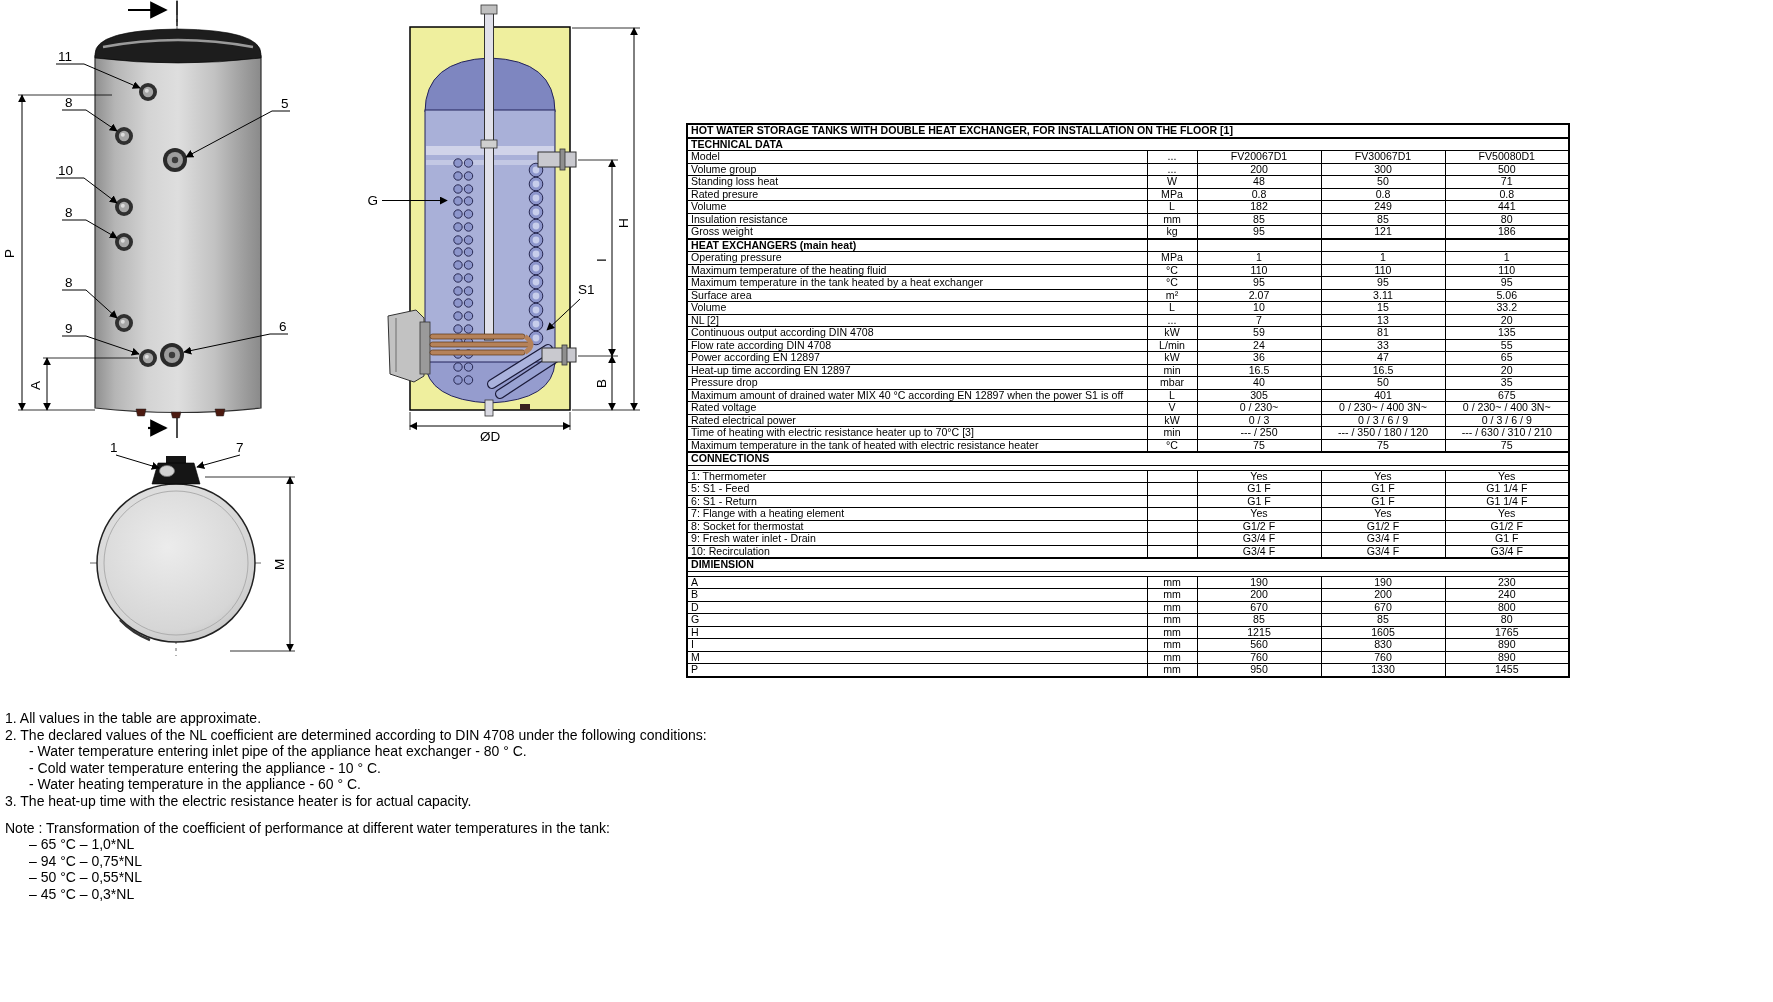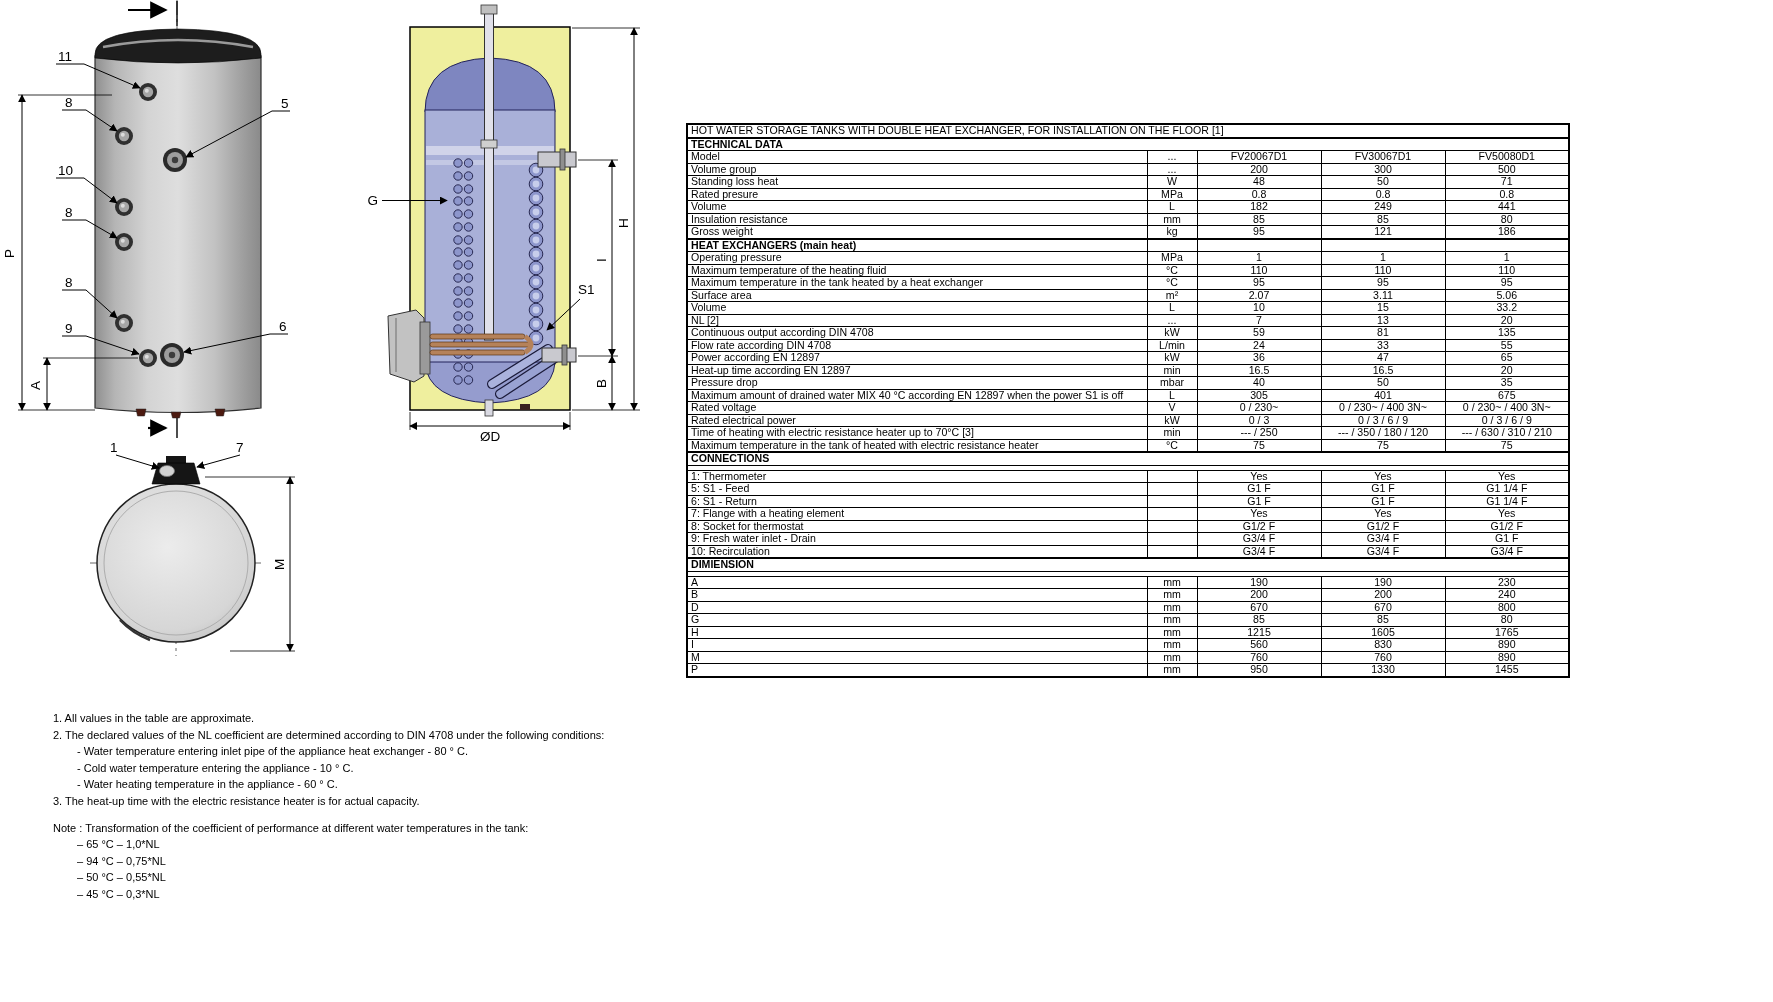--- a/index.html
+++ b/index.html
@@ -15,28 +15,28 @@
     position:absolute; left:686px; top:123px; width:882px;
     border-collapse:collapse; table-layout:fixed;
     border:2px solid #000; font-size:10.6px;
   }
   table.spec td {
     border:1px solid #000; height:12.4px; line-height:11.5px;
     padding:0 3px; vertical-align:middle; overflow:hidden; white-space:nowrap;
   }
   table.spec td.c-unit, table.spec td.c-val { text-align:center; padding:0 1px; }
   tr.title td, tr.section td, tr.spacer td { border-left:none; border-right:none; }
-  tr.title td { font-weight:normal; overflow:visible; border-bottom-width:2px; }
+  tr.title td { font-weight:bold; overflow:visible; border-bottom-width:2px; }
   tr.section td { font-weight:bold; border-top-width:2px; }
   tr.section-cells td { border-top-width:2px; }
   tr.section-cells td:first-child { font-weight:bold; }
   tr.spacer td { height:5px; }
 
   
-  .notes { position:absolute; left:5px; top:710px; font-size:11px;margin-left:48px; }
+  .notes { position:absolute; left:5px; top:710px; font-size:14px; }
   .note-line { line-height:16.6px; white-space:pre; min-height:8px; }
   .note-line.indent-1 { padding-left:24px; }
   .note-line.blank { height:10px; }
 
   
   svg text { font-family:"Liberation Sans", sans-serif; font-size:13.5px; fill:#000; }
   .dimline { stroke:#000; stroke-width:1; fill:none; }
   .extline { stroke:#000; stroke-width:0.8; fill:none; }
   .leader  { stroke:#000; stroke-width:1; fill:none; }
   .cline   { stroke:#555; stroke-width:0.9; stroke-dasharray:15 4 3 4; fill:none; }

